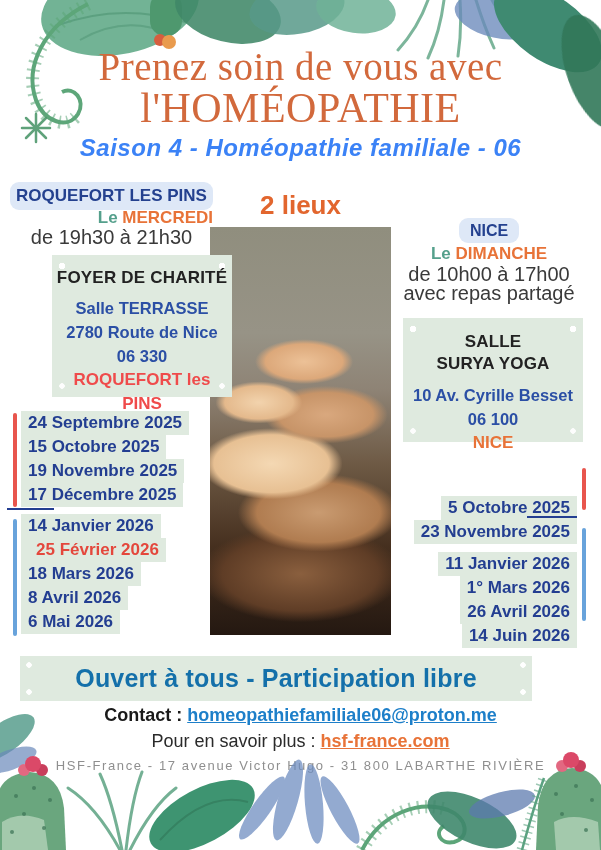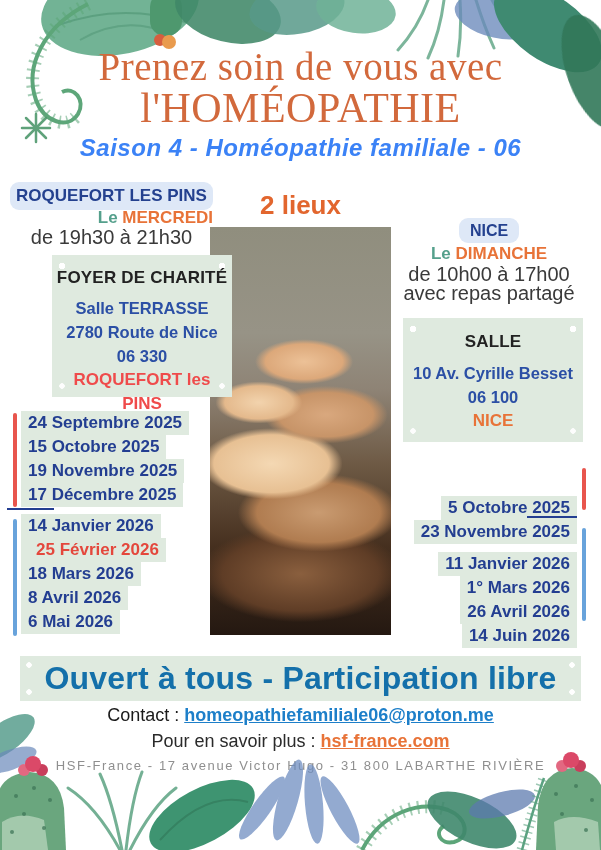--- a/index.html
+++ b/index.html
@@ -78,32 +78,32 @@
     font-size:17px;font-weight:800;line-height:20px;
     padding:2px 7px;white-space:nowrap;
   }
   .date-row.highlight{color:#e4473c;padding-left:15px;}
   .ybar{width:4px;border-radius:2px;}
   .ybar.red{background:#e8554d;}
   .ybar.blue{background:#68a3db;}
   .ydivider{height:2px;background:#233e91;}
   
   .banner{
-    left:20px;top:656px;width:561px;height:45px;
+    left:20px;top:656px;width:512px;height:45px;
     background-color:#dfeadf;
     background-image:
       radial-gradient(circle at 9px 9px, #ffffff 0 2.5px, rgba(255,255,255,0) 3px),
       radial-gradient(circle at calc(100% - 9px) 9px, #ffffff 0 2.5px, rgba(255,255,255,0) 3px),
       radial-gradient(circle at 9px calc(100% - 9px), #ffffff 0 2.5px, rgba(255,255,255,0) 3px),
       radial-gradient(circle at calc(100% - 9px) calc(100% - 9px), #ffffff 0 2.5px, rgba(255,255,255,0) 3px);
     display:flex;align-items:center;justify-content:center;
-    color:#1470aa;font-size:32px;font-weight:bold;letter-spacing:.2px;
+    color:#1470aa;font-size:25px;font-weight:bold;letter-spacing:.2px;
   }
   .contactline{top:705px;left:0;width:601px;text-align:center;font-size:18px;color:#1a1a1a;}
-  .contactline .lbl{font-weight:400;}
+  .contactline .lbl{font-weight:700;}
   .contactline a{color:#1d7fc9;font-weight:800;text-decoration:underline;}
   .moreline{top:731px;left:0;width:601px;text-align:center;font-size:18px;color:#2a2a2a;font-weight:500;}
   .moreline a{color:#e87338;font-weight:600;text-decoration:underline;}
   .orgline{
     top:758px;left:0;width:601px;text-align:center;
     font-size:13px;color:#8f8f8f;letter-spacing:1.6px;font-weight:500;
   }
   svg{display:block;}
 </style>
 </head>
@@ -198,20 +198,21 @@
   <span class="prefix">Le</span>
   <span> </span>
   <span class="day">DIMANCHE</span>
 </div>
 <div class="abs timeline" style="left:393px;top:265px;width:192px;">de 10h00 à 17h00</div>
 <div class="abs timeline" style="left:393px;top:284px;width:192px;">avec repas partagé</div>
 
 <div class="abs card right">
   <div class="vname-wrap">
     <div class="vname">SALLE</div>
+    <div class="vname">SURYA YOGA</div>
   </div>
   <div class="vblue-wrap">
     <div class="vblue">10 Av. Cyrille Besset</div>
     <div class="vblue">06 100</div>
   </div>
   <div class="vorange">NICE</div>
 </div>
 
 <div class="abs ybar red" style="left:582px;top:468px;height:42px;"></div>
 <div class="abs datelist rightside" style="top:464px;">

